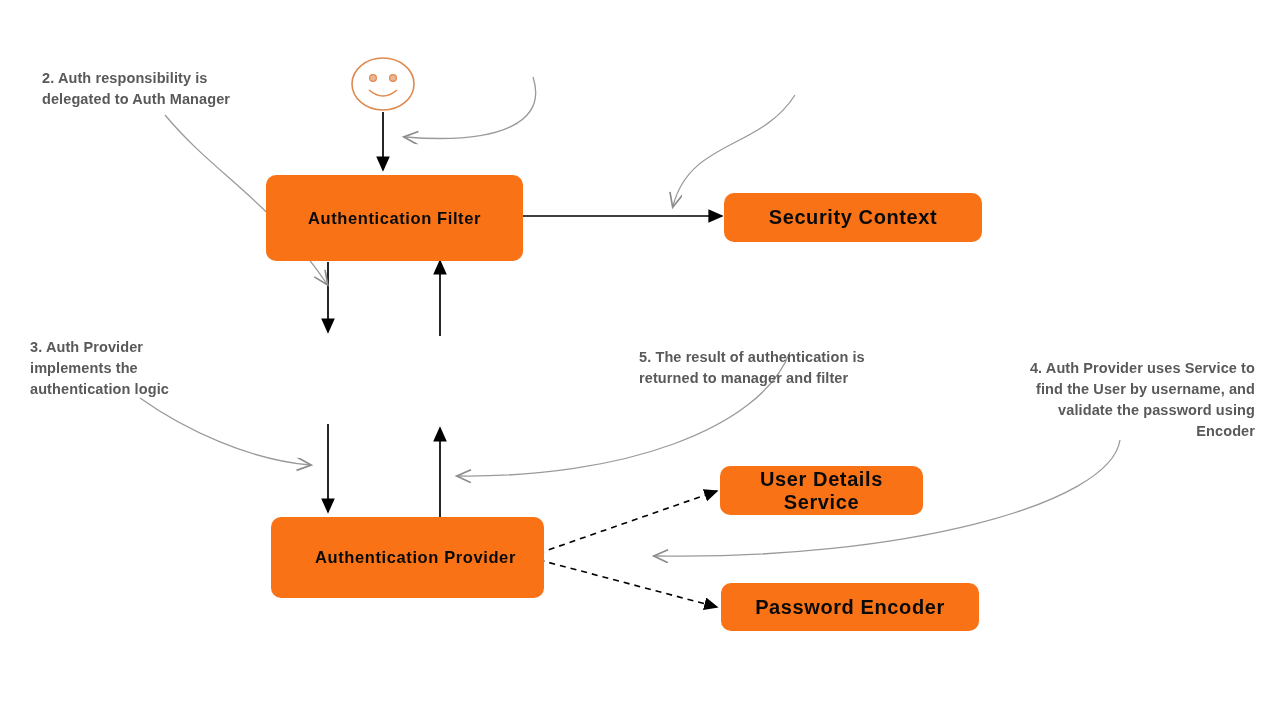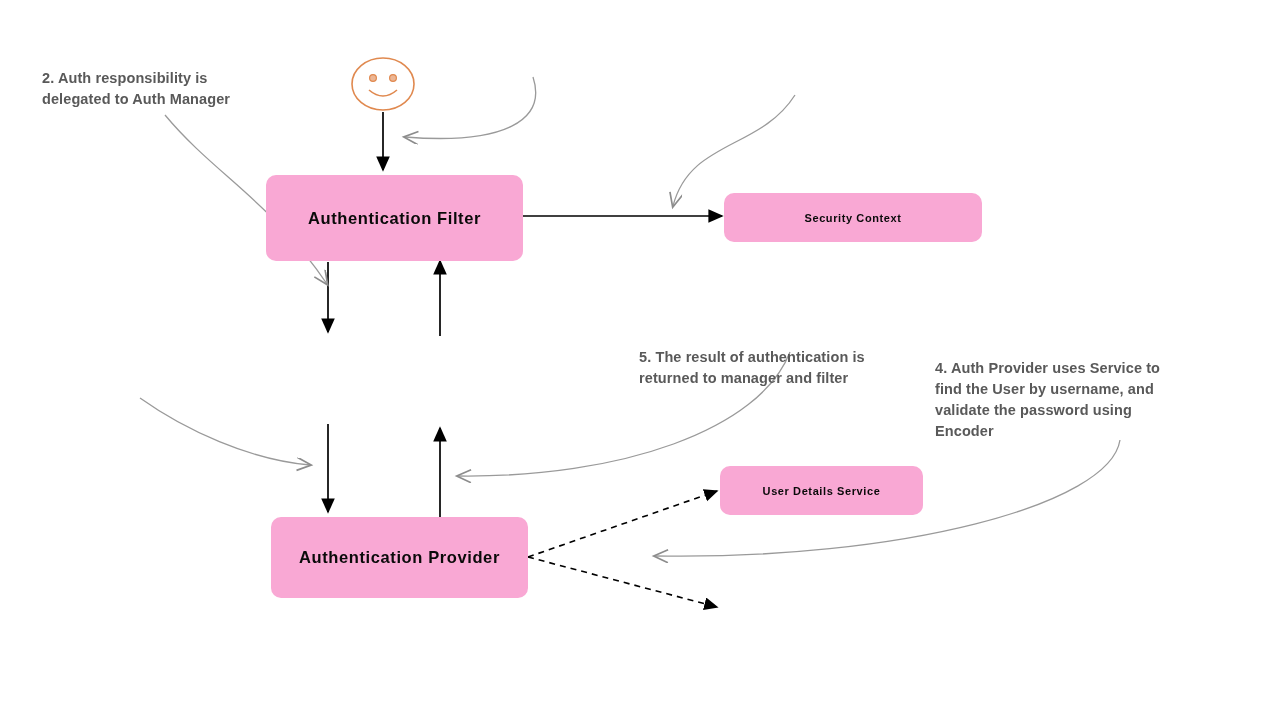--- a/index.html
+++ b/index.html
@@ -17,33 +17,33 @@
   }
   #wires {
     position: absolute;
     left: 0;
     top: 0;
     width: 1280px;
     height: 720px;
   }
   .node {
     position: absolute;
-    background: #f9a8d4;
+    background: #f97316;
     border-radius: 10px;
     display: flex;
     align-items: center;
     justify-content: center;
     color: #0a0a0a;
     font-weight: bold;
     letter-spacing: 0.6px;
     text-align: center;
     z-index: 2;
   }
   .node-lg { font-size: 16.5px; }
-  .node-sm { font-size: 11px; }
+  .node-sm { font-size: 20px; }
   .note {
     position: absolute;
     color: #595959;
     font-weight: bold;
     font-size: 14.5px;
     line-height: 21px;
     letter-spacing: 0.1px;
     white-space: pre-line;
     z-index: 3;
   }
@@ -101,39 +101,45 @@
     <circle cx="23" cy="22" r="3.4" fill="#ecb695" stroke="#e0894f" stroke-width="1.2"></circle>
     <circle cx="43" cy="22" r="3.4" fill="#ecb695" stroke="#e0894f" stroke-width="1.2"></circle>
     <path d="M 19 34 Q 33 46 47 34" fill="none" stroke="#e0894f" stroke-width="1.6"></path>
   </svg>
 
   <div class="node node-lg" style="left:266px; top:175px; width:257px; height:86px;">
     <span>Authentication  Filter</span>
   </div>
 
 
-  <div class="node node-lg" style="left:271px; top:517px; width:257px; height:81px;">
+  <div class="node node-lg" style="left:271px; top:517px; width:257px; height:81px;padding-left:16px;">
     <span>Authentication  Provider</span>
   </div>
 
   <div class="node node-sm" style="left:724px; top:193px; width:258px; height:49px;">
     <span>Security Context</span>
   </div>
 
   <div class="node node-sm" style="left:720px; top:466px; width:203px; height:49px;">
     <span>User Details Service</span>
   </div>
 
+  <div class="node node-sm" style="left:721px; top:583px; width:258px; height:48px;">
+    <span>Password  Encoder</span>
+  </div>
 
 
   <div class="note" style="left:42px; top:60px; width:260px;margin-top:8px;">2. Auth responsibility is
 delegated to Auth Manager</div>
 
+  <div class="note" style="left:30px; top:337px; width:210px;">3. Auth Provider
+implements the
+authentication logic</div>
 
-  <div class="note" style="left:935px; top:358px; width:272px;">4. Auth Provider uses Service to
+  <div class="note" style="left:983px; top:358px; width:272px;text-align:right;">4. Auth Provider uses Service to
 find the User by username, and
 validate the password using
 Encoder</div>
 
   <div class="note" style="left:639px; top:311px; width:295px;margin-top:36px;">5. The result of authentication is
 returned to manager and filter</div>
 
 
 </div>
 

